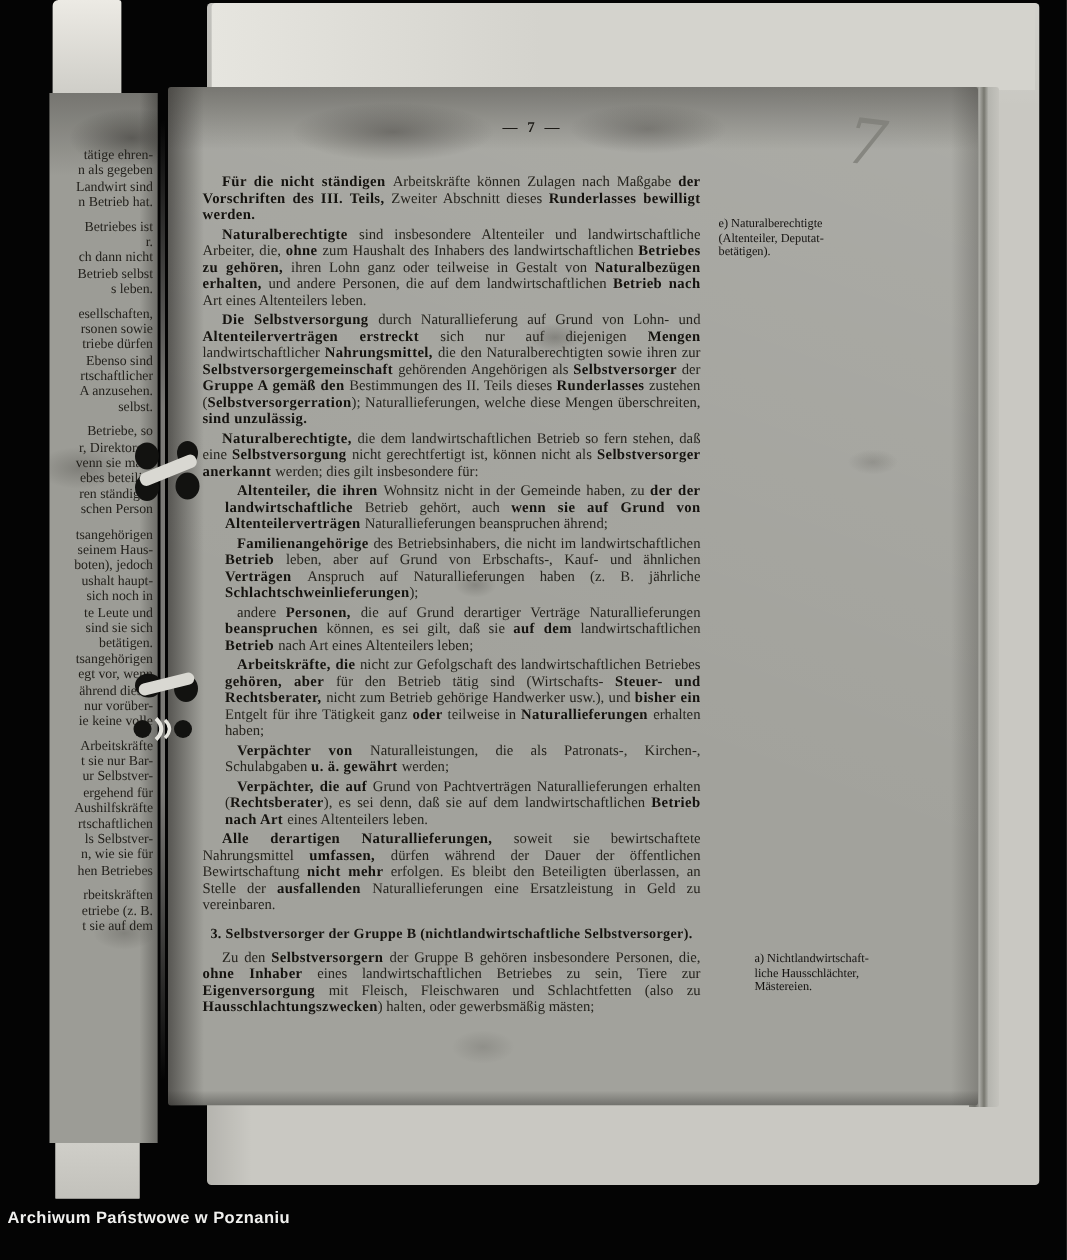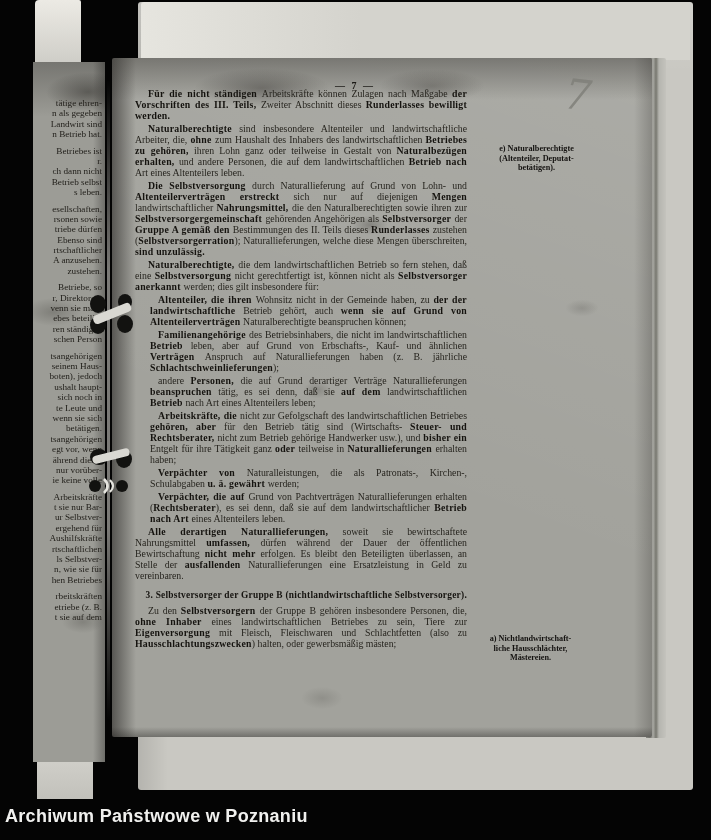--- a/index.html
+++ b/index.html
@@ -42,47 +42,47 @@
       radial-gradient(20px 12px at 205px 332px,rgba(40,38,34,.22),rgba(0,0,0,0) 70%),
       radial-gradient(24px 12px at 470px 250px,rgba(40,38,34,.16),rgba(0,0,0,0) 70%),
       radial-gradient(30px 16px at 210px 640px,rgba(40,38,34,.15),rgba(0,0,0,0) 70%),
       linear-gradient(180deg,rgba(60,58,54,.45),rgba(0,0,0,0) 42px),
       linear-gradient(90deg,rgba(25,23,21,.55),rgba(0,0,0,0) 24px),
       linear-gradient(270deg,rgba(60,58,54,.30),rgba(0,0,0,0) 18px),
       linear-gradient(0deg,rgba(20,19,17,.35),rgba(0,0,0,0) 10px),
       linear-gradient(200deg,rgba(255,255,255,.10),rgba(0,0,0,0) 60%);}
   .pagenum{position:absolute;left:23px;top:22px;width:440px;text-align:center;
     font-size:10px;font-weight:bold;letter-spacing:2px;color:#1b1915;}
-  .body{position:absolute;left:23px;top:28px;width:332px;color:#26241e;
+  .body{position:absolute;left:23px;top:56px;width:332px;color:#26241e;
     font-size:9.8px;line-height:11px;text-align:justify;}
   .body p{margin:0;}
   .body .para{text-indent:13px;margin-top:2px;}
   .body .item{margin-left:15px;text-indent:8px;margin-top:2px;}
-  .body .heading{margin-top:9px;margin-bottom:4px;text-align:right;white-space:nowrap;font-size:9.4px;}
+  .body .heading{margin-top:9px;margin-bottom:4px;text-align:center;white-space:nowrap;font-size:9.4px;}
   .b{font-weight:bold;letter-spacing:.25px;color:#15130f;}
-  .note{position:absolute;width:115px;color:#141210;font-weight:bold;
-    font-size:8.2px;line-height:9.6px;text-align:center;}
+  .note{position:absolute;width:115px;color:#141210;font-weight:normal;
+    font-size:8.2px;line-height:9.6px;text-align:left;}
   .note .ln{height:9.6px;}
   .note1{left:367px;top:86px;}
-  .note2{left:361px;top:576px;}
+  .note2{left:391px;top:576px;}
   .pencil{position:absolute;left:452px;top:14px;width:50px;height:56px;color:#80807a;
     font-family:"DejaVu Serif",serif;font-style:italic;font-size:42px;line-height:50px;
     transform:rotate(7deg);opacity:.85;}
 
   
   .gutter-edge{position:absolute;left:107px;top:80px;width:3px;height:640px;
     background:linear-gradient(180deg,rgba(220,218,212,.0),rgba(220,218,212,.55) 30%,rgba(220,218,212,.55) 70%,rgba(220,218,212,0));border-radius:2px;}
   .fastener{position:absolute;}
   .f1{left:88px;top:292px;}
   .f2{left:86px;top:446px;}
 
   
   .caption{position:absolute;left:5px;top:806px;color:#f0f0ee;
     font-family:"Liberation Sans","DejaVu Sans",sans-serif;font-weight:bold;
-    font-size:18px;letter-spacing:.3px;}
+    font-size:11px;letter-spacing:.3px;}
 </style>
 </head>
 <body>
 
 <div class="stage">
 
   <div class="behind-page"></div>
   <div class="behind-top"></div>
   <div class="page-edges"></div>
 
@@ -100,36 +100,36 @@
         <div class="ln">ch dann nicht</div>
         <div class="ln">Betrieb selbst</div>
         <div class="ln">s leben.</div>
         <div class="ln gap"></div>
         <div class="ln">esellschaften,</div>
         <div class="ln">rsonen sowie</div>
         <div class="ln">triebe dürfen</div>
         <div class="ln">Ebenso sind</div>
         <div class="ln">rtschaftlicher</div>
         <div class="ln">A anzusehen.</div>
-        <div class="ln">zustehen.</div>
+        <div class="ln">selbst.</div>
         <div class="ln gap"></div>
         <div class="ln">Betriebe, so</div>
         <div class="ln">r, Direktoren,</div>
         <div class="ln">venn sie maß-</div>
         <div class="ln">ebes beteiligt</div>
         <div class="ln">ren ständigen</div>
         <div class="ln">schen Person</div>
         <div class="ln gap"></div>
         <div class="ln">tsangehörigen</div>
         <div class="ln">seinem Haus-</div>
         <div class="ln">boten), jedoch</div>
         <div class="ln">ushalt haupt-</div>
         <div class="ln">sich noch in</div>
         <div class="ln">te Leute und</div>
-        <div class="ln">wenn sie sich</div>
+        <div class="ln">sind sie sich</div>
         <div class="ln">betätigen.</div>
         <div class="ln">tsangehörigen</div>
         <div class="ln">egt vor, wenn</div>
         <div class="ln">ährend dieser</div>
         <div class="ln">nur vorüber-</div>
         <div class="ln">ie keine volle</div>
         <div class="ln gap"></div>
         <div class="ln">Arbeitskräfte</div>
         <div class="ln">t sie nur Bar-</div>
         <div class="ln">ur Selbstver-</div>
@@ -146,26 +146,26 @@
       </div>
   </div>
 
   <div class="main-page">
     <div class="pagenum">—  7  —</div>
     <div class="body">
         <p class="para"><span class="b">Für die nicht ständigen </span><span>Arbeitskräfte können Zulagen nach Maßgabe </span><span class="b">der Vorschriften des III. Teils, </span><span>Zweiter Abschnitt dieses </span><span class="b">Runderlasses bewilligt werden.</span></p>
         <p class="para"><span class="b">Naturalberechtigte </span><span>sind insbesondere Altenteiler und landwirtschaftliche Arbeiter, die, </span><span class="b">ohne </span><span>zum Haushalt des Inhabers des landwirtschaftlichen </span><span class="b">Betriebes zu gehören, </span><span>ihren Lohn ganz oder teilweise in Gestalt von </span><span class="b">Naturalbezügen erhalten, </span><span>und andere Personen, die auf dem landwirtschaftlichen </span><span class="b">Betrieb nach </span><span>Art eines Altenteilers leben.</span></p>
         <p class="para"><span class="b">Die Selbstversorgung </span><span>durch Naturallieferung auf Grund von Lohn- und </span><span class="b">Altenteilerverträgen erstreckt </span><span>sich nur auf diejenigen </span><span class="b">Mengen </span><span>landwirtschaftlicher </span><span class="b">Nahrungsmittel, </span><span>die den Naturalberechtigten sowie ihren zur </span><span class="b">Selbstversorgergemeinschaft </span><span>gehörenden Angehörigen als </span><span class="b">Selbstversorger </span><span>der </span><span class="b">Gruppe A gemäß den </span><span>Bestimmungen des II. Teils dieses </span><span class="b">Runderlasses </span><span>zustehen (</span><span class="b">Selbstversorgerration</span><span>); Naturallieferungen, welche diese Mengen überschreiten, </span><span class="b">sind unzulässig.</span></p>
         <p class="para"><span class="b">Naturalberechtigte, </span><span>die dem landwirtschaftlichen Betrieb so fern stehen, daß eine </span><span class="b">Selbstversorgung </span><span>nicht gerechtfertigt ist, können nicht als </span><span class="b">Selbstversorger anerkannt </span><span>werden; dies gilt insbesondere für:</span></p>
-        <p class="item"><span class="b">Altenteiler, die ihren </span><span>Wohnsitz nicht in der Gemeinde haben, zu </span><span class="b">der der landwirtschaftliche </span><span>Betrieb gehört, auch </span><span class="b">wenn sie auf Grund von Altenteilerverträgen </span><span>Naturalberechtigte beanspruchen können;</span></p>
+        <p class="item"><span class="b">Altenteiler, die ihren </span><span>Wohnsitz nicht in der Gemeinde haben, zu </span><span class="b">der der landwirtschaftliche </span><span>Betrieb gehört, auch </span><span class="b">wenn sie auf Grund von Altenteilerverträgen </span><span>Naturallieferungen beanspruchen ährend;</span></p>
         <p class="item"><span class="b">Familienangehörige </span><span>des Betriebsinhabers, die nicht im landwirtschaftlichen </span><span class="b">Betrieb </span><span>leben, aber auf Grund von Erbschafts-, Kauf- und ähnlichen </span><span class="b">Verträgen </span><span>Anspruch auf Naturallieferungen haben (z. B. jährliche </span><span class="b">Schlachtschweinlieferungen</span><span>);</span></p>
-        <p class="item"><span>andere </span><span class="b">Personen, </span><span>die auf Grund derartiger Verträge Naturallieferungen </span><span class="b">beanspruchen </span><span>tätig, es sei denn, daß sie </span><span class="b">auf dem </span><span>landwirtschaftlichen </span><span class="b">Betrieb </span><span>nach Art eines Altenteilers leben;</span></p>
+        <p class="item"><span>andere </span><span class="b">Personen, </span><span>die auf Grund derartiger Verträge Naturallieferungen </span><span class="b">beanspruchen </span><span>können, es sei gilt, daß sie </span><span class="b">auf dem </span><span>landwirtschaftlichen </span><span class="b">Betrieb </span><span>nach Art eines Altenteilers leben;</span></p>
         <p class="item"><span class="b">Arbeitskräfte, die </span><span>nicht zur Gefolgschaft des landwirtschaftlichen Betriebes </span><span class="b">gehören, aber </span><span>für den Betrieb tätig sind (Wirtschafts- </span><span class="b">Steuer- und Rechtsberater, </span><span>nicht zum Betrieb gehörige Handwerker usw.), und </span><span class="b">bisher ein </span><span>Entgelt für ihre Tätigkeit ganz </span><span class="b">oder </span><span>teilweise in </span><span class="b">Naturallieferungen </span><span>erhalten haben;</span></p>
         <p class="item"><span class="b">Verpächter von </span><span>Naturalleistungen, die als Patronats-, Kirchen-, Schulabgaben </span><span class="b">u. ä. gewährt </span><span>werden;</span></p>
-        <p class="item"><span class="b">Verpächter, die auf </span><span>Grund von Pachtverträgen Naturallieferungen erhalten (</span><span class="b">Rechtsberater</span><span>), es sei denn, daß sie auf dem landwirtschaftlicher </span><span class="b">Betrieb nach Art </span><span>eines Altenteilers leben.</span></p>
+        <p class="item"><span class="b">Verpächter, die auf </span><span>Grund von Pachtverträgen Naturallieferungen erhalten (</span><span class="b">Rechtsberater</span><span>), es sei denn, daß sie auf dem landwirtschaftlichen </span><span class="b">Betrieb nach Art </span><span>eines Altenteilers leben.</span></p>
         <p class="para"><span class="b">Alle derartigen Naturallieferungen, </span><span>soweit sie bewirtschaftete Nahrungsmittel </span><span class="b">umfassen, </span><span>dürfen während der Dauer der öffentlichen Bewirtschaftung </span><span class="b">nicht mehr </span><span>erfolgen. Es bleibt den Beteiligten überlassen, an Stelle der </span><span class="b">ausfallenden </span><span>Naturallieferungen eine Ersatzleistung in Geld zu vereinbaren.</span></p>
         <p class="heading"><span class="b">3. Selbstversorger der Gruppe B </span><span class="b">(nichtlandwirtschaftliche Selbstversorger).</span></p>
         <p class="para"><span>Zu den </span><span class="b">Selbstversorgern </span><span>der Gruppe B gehören insbesondere Personen, die, </span><span class="b">ohne Inhaber </span><span>eines landwirtschaftlichen Betriebes zu sein, Tiere zur </span><span class="b">Eigenversorgung </span><span>mit Fleisch, Fleischwaren und Schlachtfetten (also zu </span><span class="b">Hausschlachtungszwecken</span><span>) halten, oder gewerbsmäßig mästen;</span></p>
       </div>
     <div class="note note1">
         <div class="ln">e) Naturalberechtigte</div>
         <div class="ln">(Altenteiler,  Deputat-</div>
         <div class="ln">betätigen).</div>
       </div>
     <div class="note note2">

